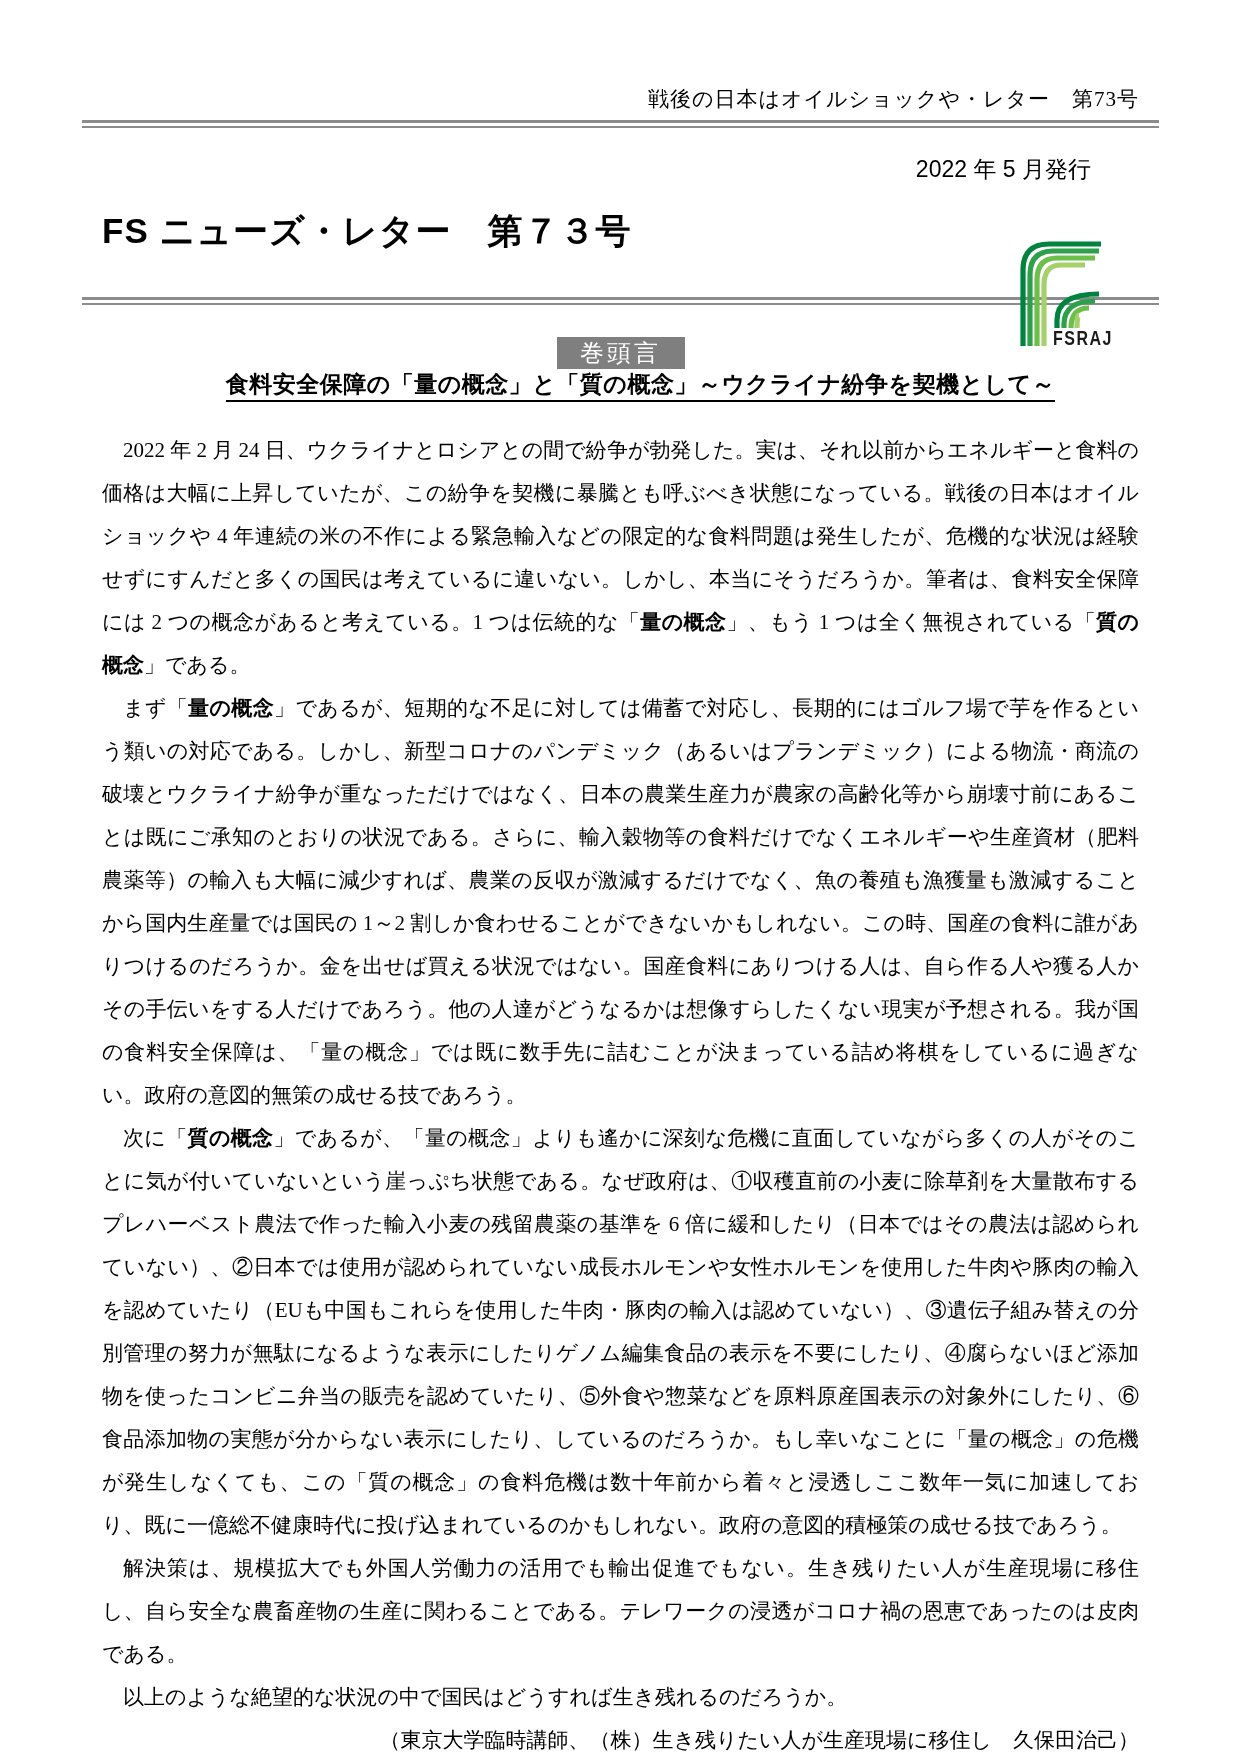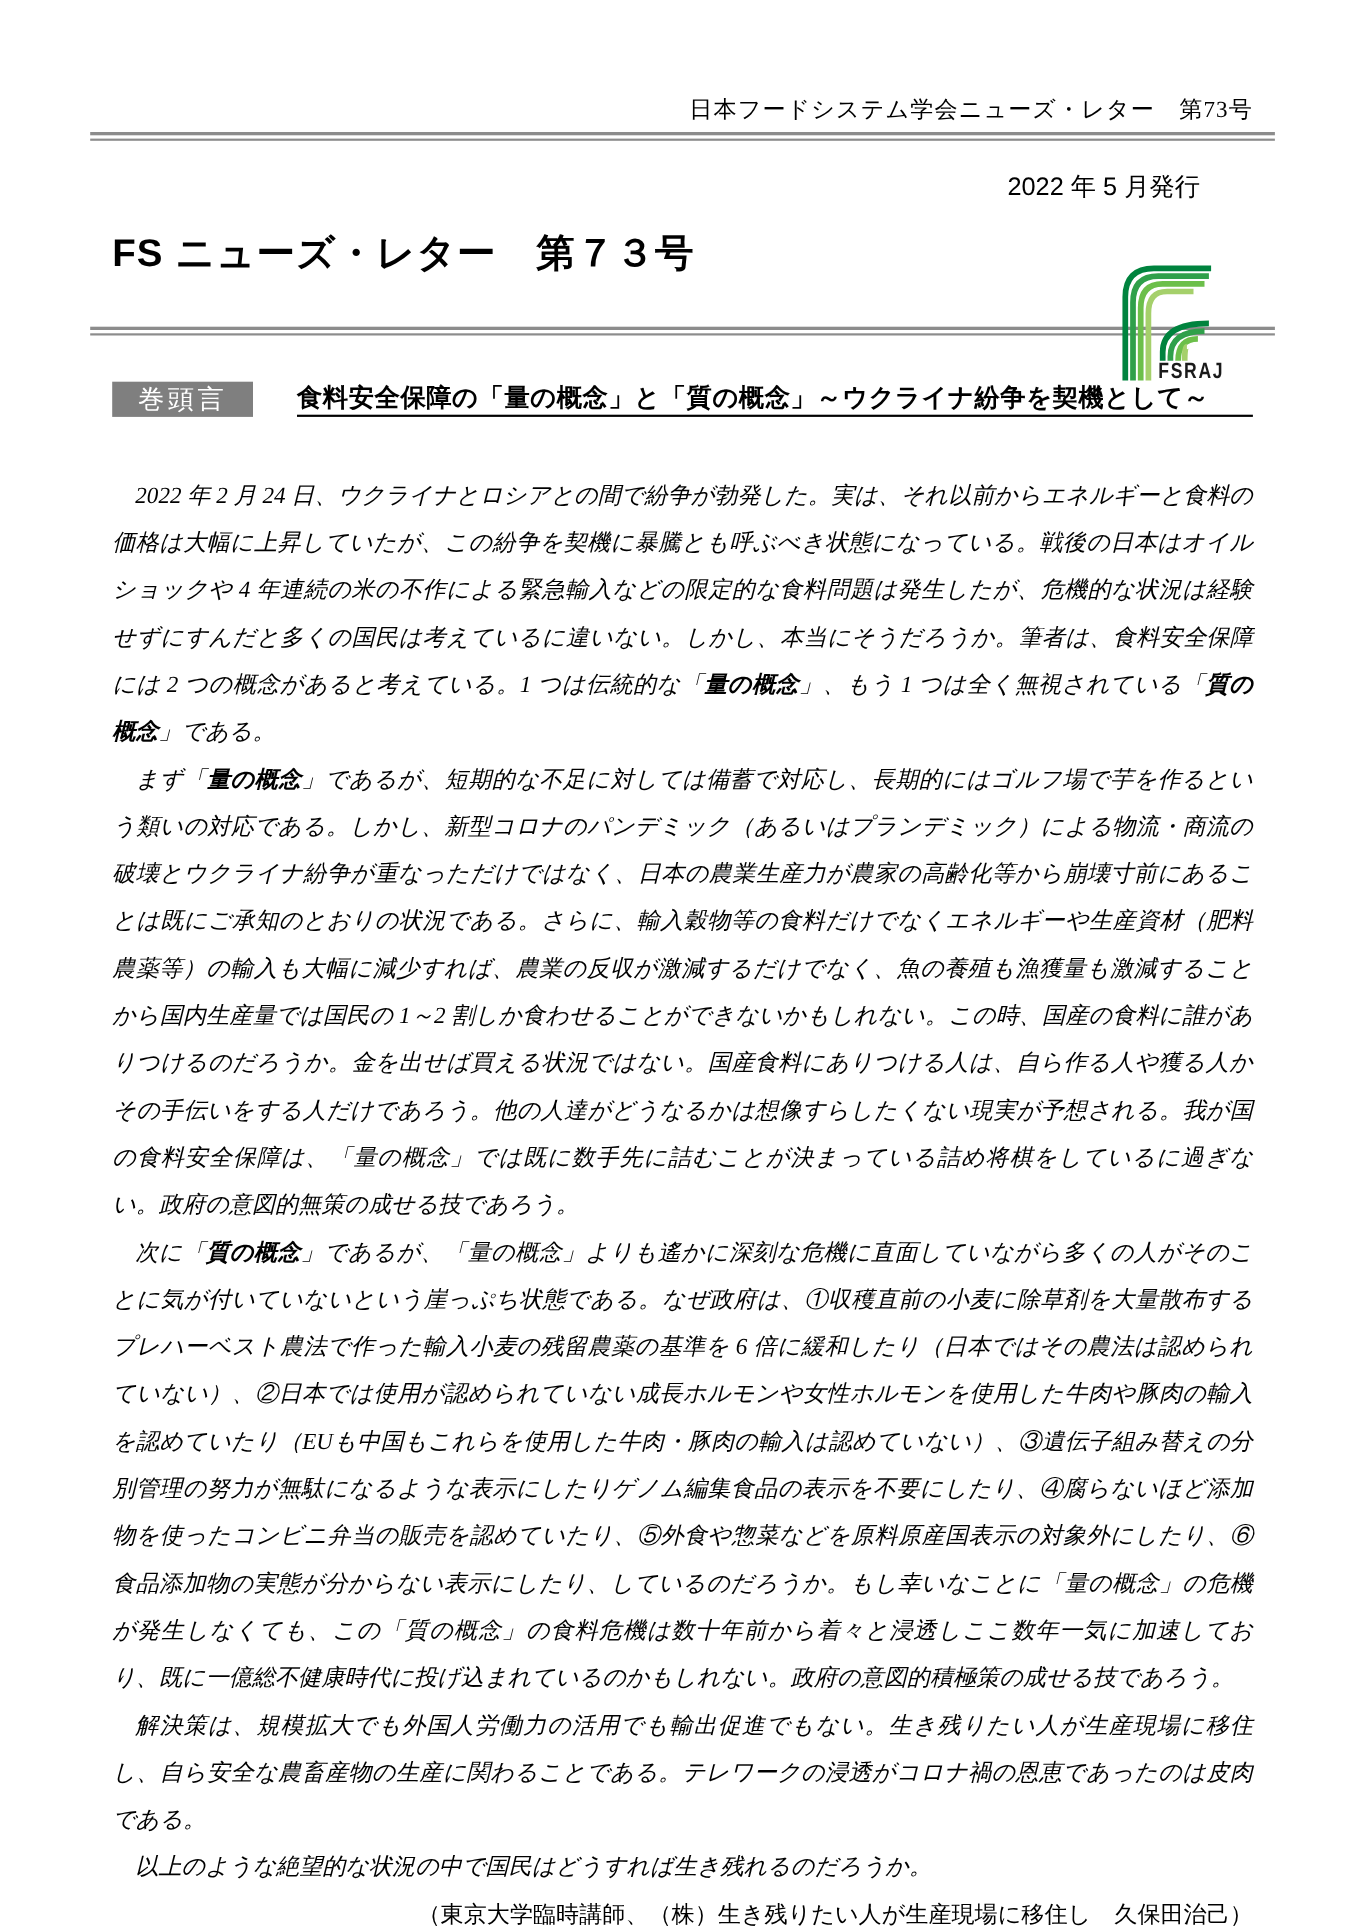--- a/index.html
+++ b/index.html
@@ -41,46 +41,46 @@
   .logo .s-dark{stroke:var(--logo_dark);}
   .logo .s-mid{stroke:var(--logo_mid);}
   .logo .s-light{stroke:var(--logo_light);}
   .logo .s-pale{stroke:var(--logo_pale);}
   .logo-text{
     position:absolute;left:38px;bottom:-2px;color:var(--logo_text);
     font-family:"Liberation Sans","DejaVu Sans",sans-serif;font-weight:bold;
     font-size:16px;letter-spacing:1.5px;transform:scaleY(1.25);transform-origin:bottom left;
   }
 
-  .section-row{margin-top:32px;display:flex;align-items:flex-end;height:42px;}
+  .section-row{margin-top:32px;display:flex;align-items:center;height:42px;flex-direction:column;}
   .section-label{
     background:var(--label_bg);color:var(--label_text);
     width:128px;flex:none;display:flex;align-items:center;justify-content:center;
     font-size:24px;letter-spacing:3px;
     font-family:"Liberation Sans","DejaVu Sans",sans-serif;
   }
   .section-title{
     flex:1;margin-left:40px;border-bottom:2px solid #000;
     display:flex;align-items:center;
     font-weight:bold;font-size:23px;letter-spacing:0.5px;
     font-family:"Liberation Sans","DejaVu Sans",sans-serif;
   }
 
   .article-body{margin-top:50px;font-size:21px;line-height:43px;text-align:justify;}
-  .para{margin:0;text-indent:1em;font-style:italic;}
+  .para{margin:0;text-indent:1em;}
   .para .bold{font-weight:bold;}
 
   .author-line{margin:0;text-align:right;font-size:21px;line-height:43px;}
 </style>
 </head>
 <body>
 
 <div class="page">
 
-  <div class="journal-line">日本フードシステム学会ニューズ・レター　第73号</div>
+  <div class="journal-line">戦後の日本はオイルショックや・レター　第73号</div>
 
   <div class="double-rule"></div>
 
   <div class="issue-date">2022 年 5 月発行</div>
 
   <div class="main-title">FS ニューズ・レター　第７３号</div>
 
   <div class="logo">
     <svg viewBox="0 0 96 110" aria-hidden="true">
       <path class="s-dark" d="M86,6 H34 Q8,6 8,32 V108"></path>

